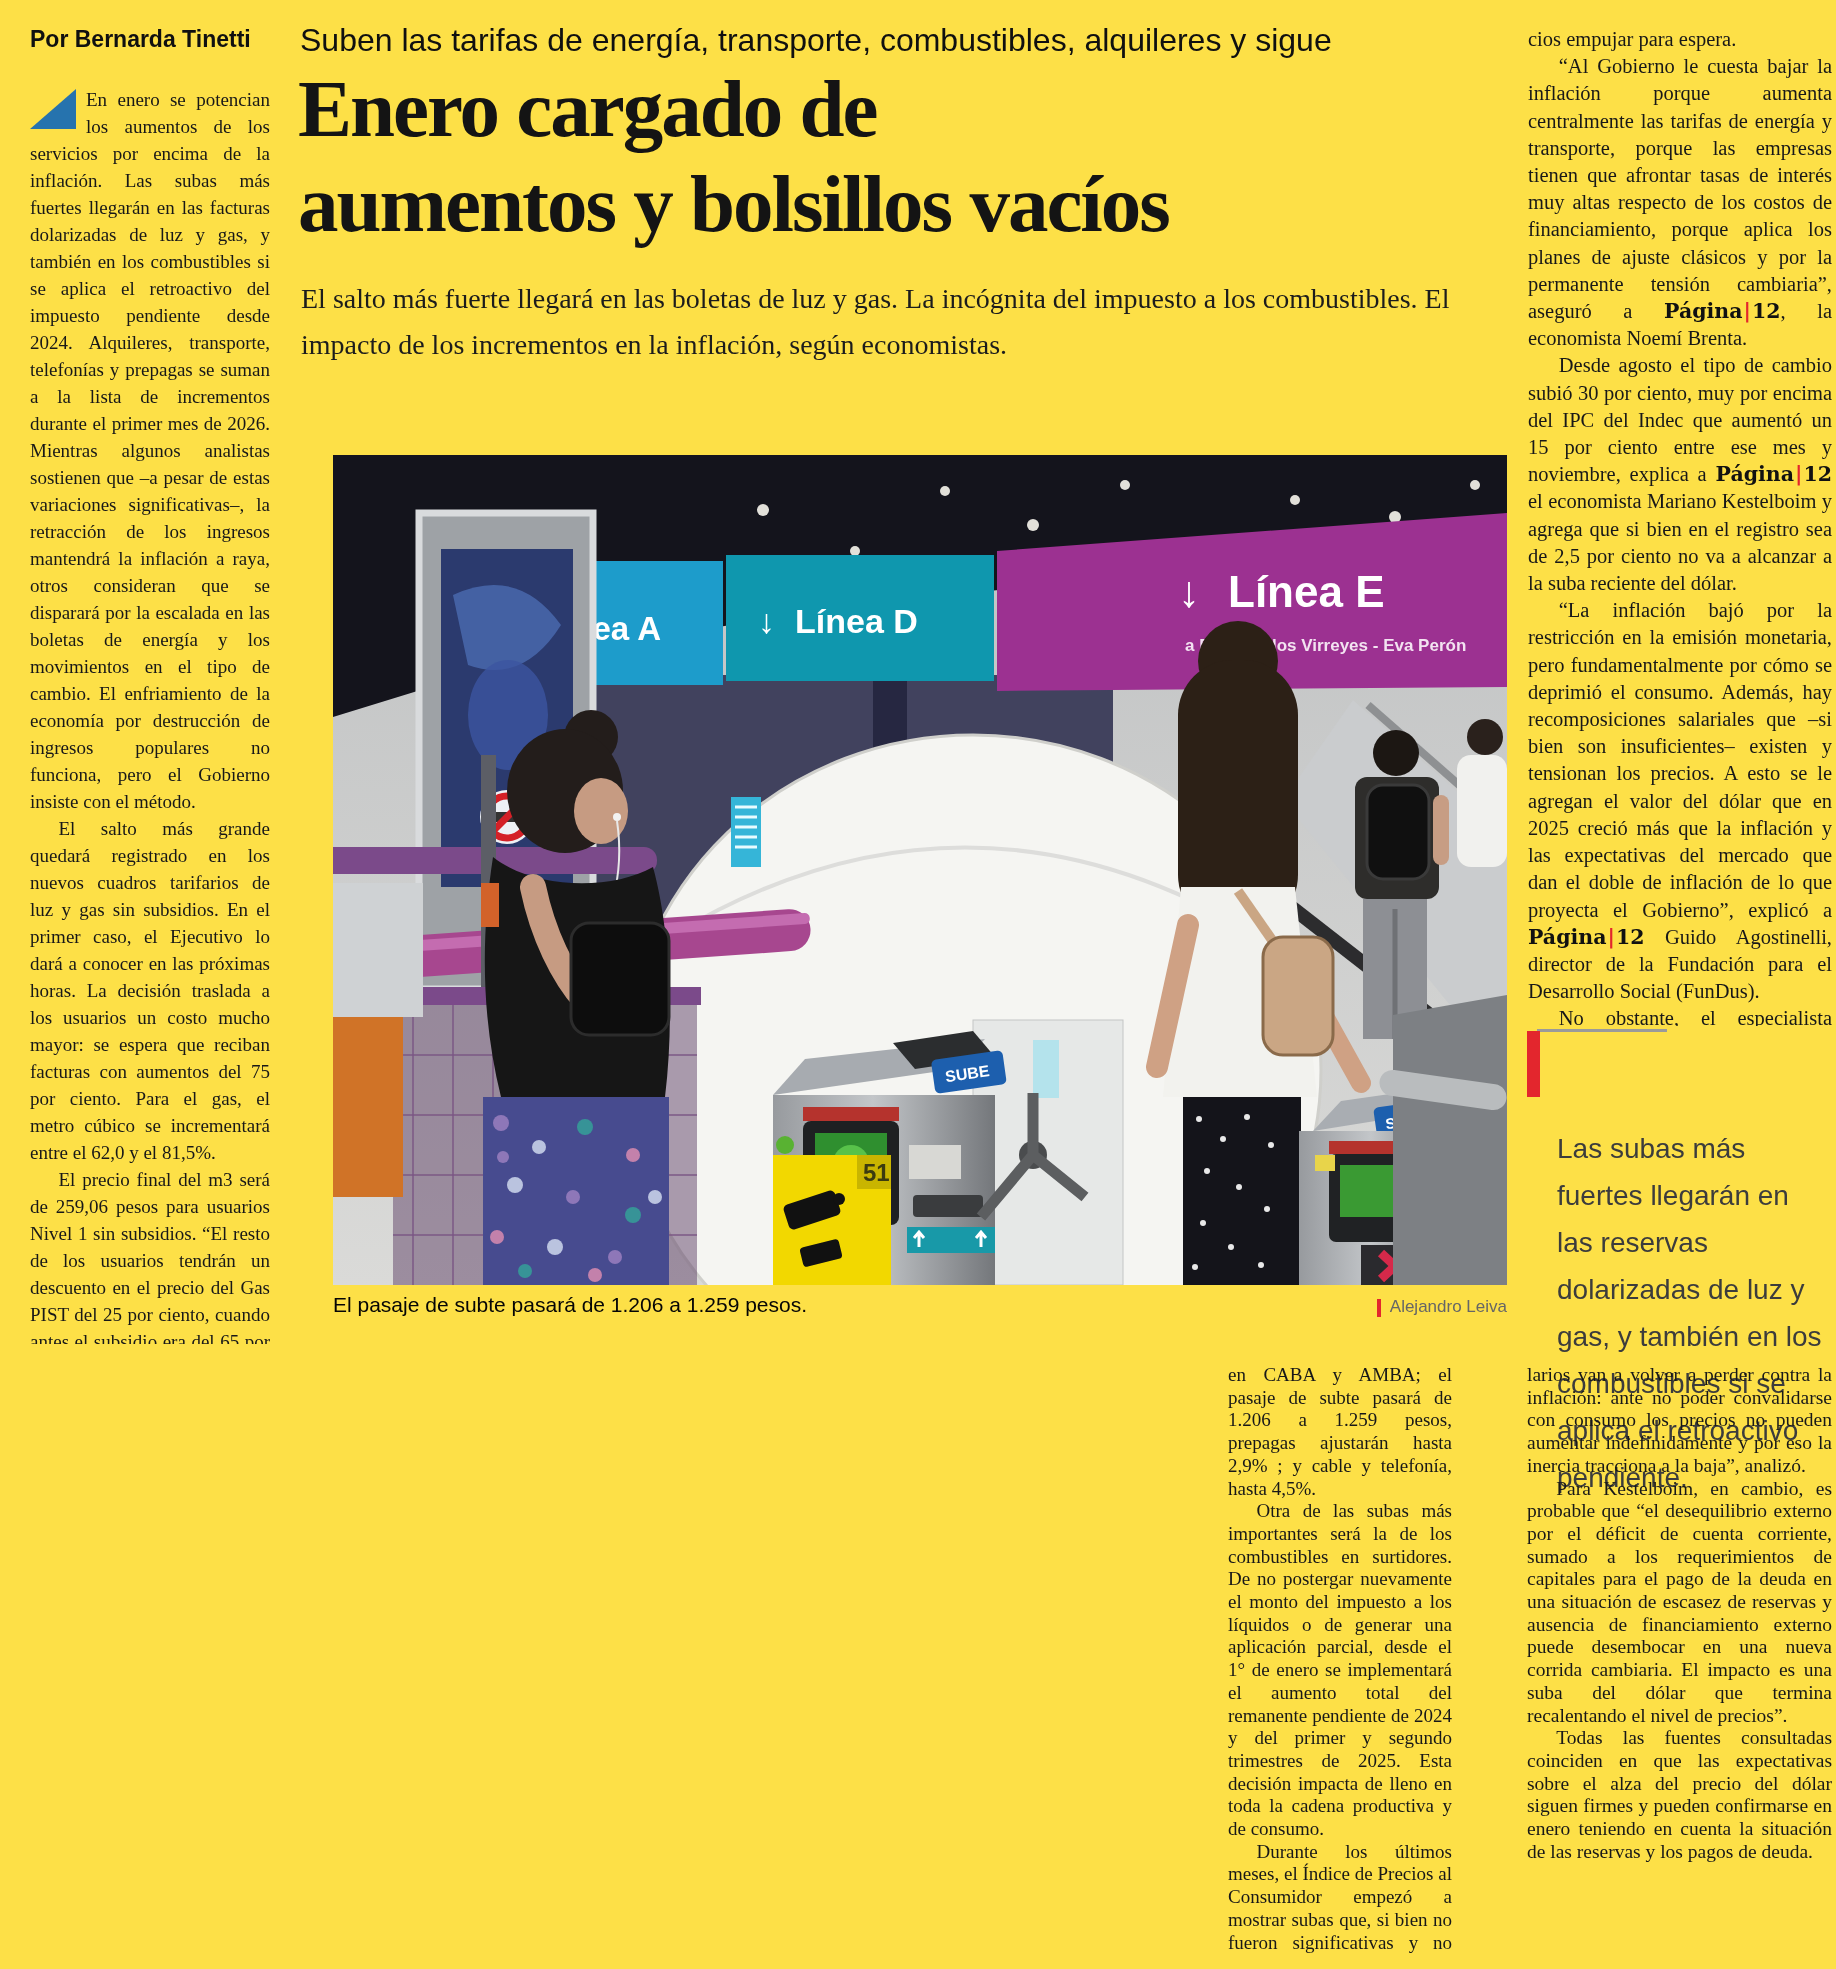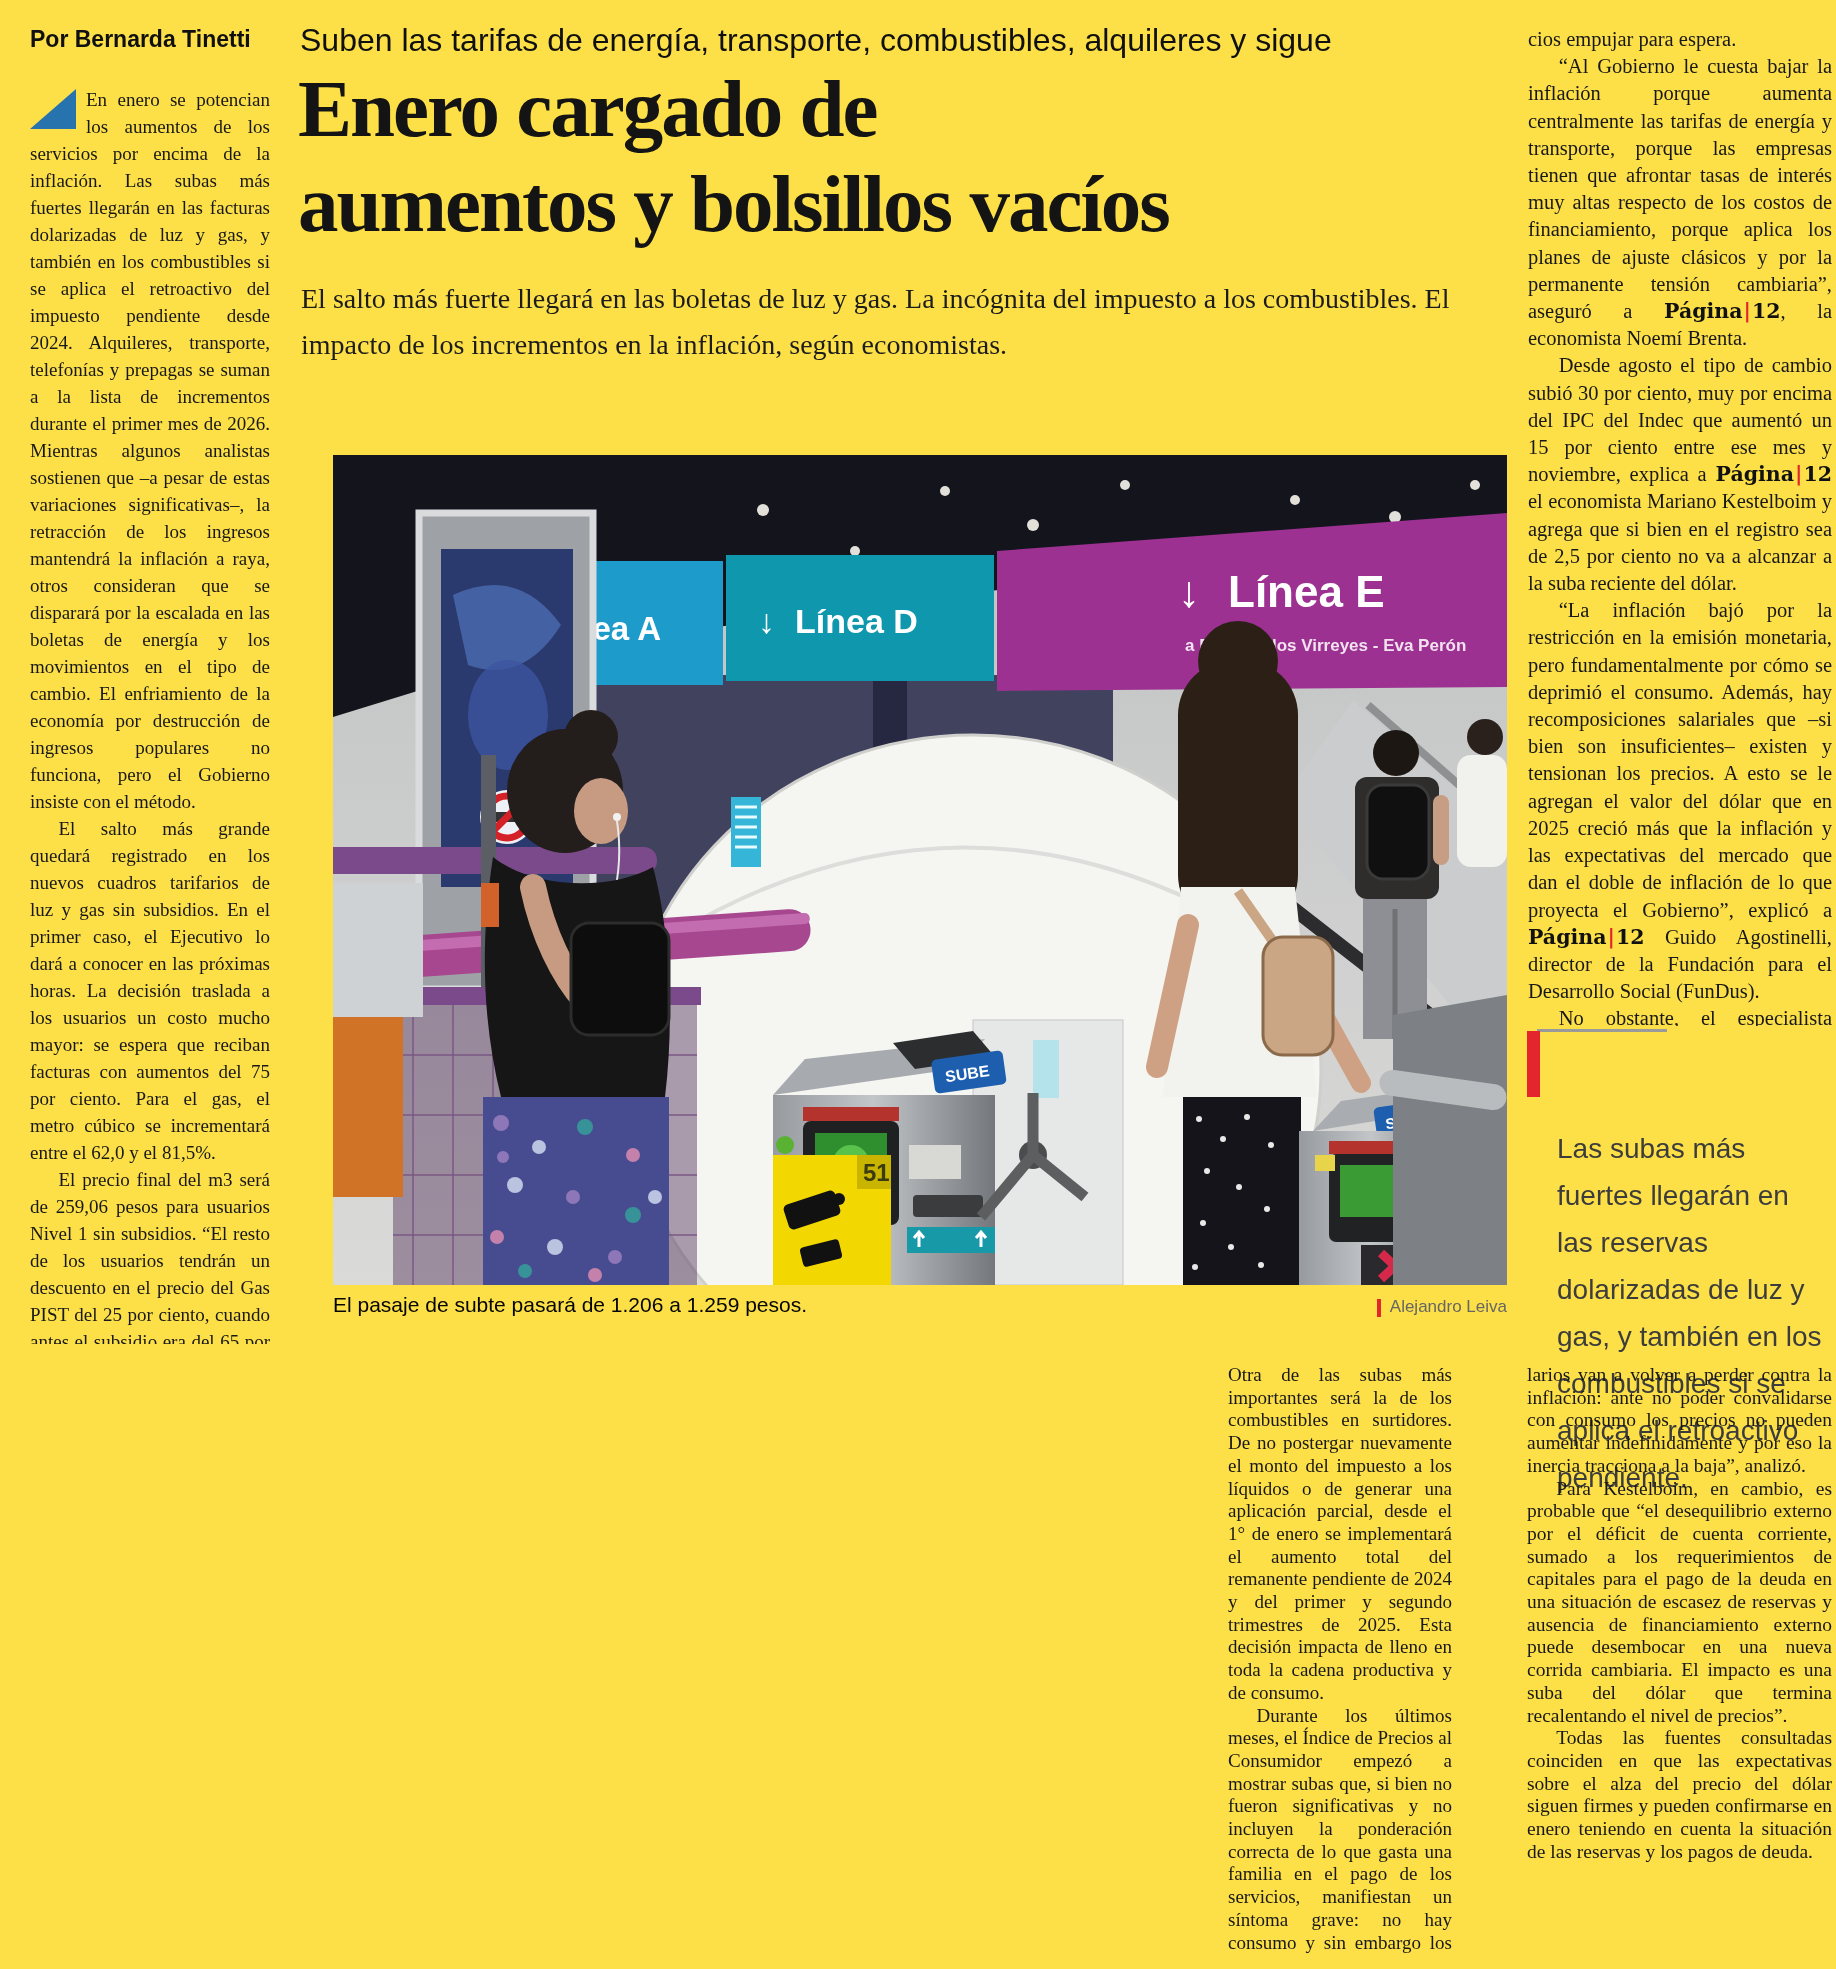--- a/index.html
+++ b/index.html
@@ -314,20 +314,21 @@
       <p>No obstante, el especialista considera que en 2026 la inflación tenderá a la baja por el deterioro pronunciado del poder de compra. “Todo indica que los sa-</p>
     </div>
 
   <div id="pullquote" class="abs">
     <div class="pq-rule"></div>
     <div class="pq-bar"></div>
     <div class="pq-text">Las subas más fuertes llegarán en las reservas dolarizadas de luz y gas, y también en los combustibles si se aplica el retroactivo pendiente.</div>
   </div>
 
   <div id="bottomA" class="abs serifcol rich">
+      <p>en CABA y AMBA; el pasaje de subte pasará de 1.206 a 1.259 pesos, prepagas ajustarán hasta 2,9% ; y cable y telefonía, hasta 4,5%.</p>
       <p>Otra de las subas más importantes será la de los combustibles en surtidores. De no postergar nuevamente el monto del impuesto a los líquidos o de generar una aplicación parcial, desde el 1° de enero se implementará el aumento total del remanente pendiente de 2024 y del primer y segundo trimestres de 2025. Esta decisión impacta de lleno en toda la cadena productiva y de consumo.</p>
       <p>Durante los últimos meses, el Índice de Precios al Consumidor empezó a mostrar subas que, si bien no fueron significativas y no incluyen la ponderación correcta de lo que gasta una familia en el pago de los servicios, manifiestan un síntoma grave: no hay consumo y sin embargo los pre-</p>
     </div>
 
   <div id="bottomB" class="abs serifcol rich">
       <p>larios van a volver a perder contra la inflación: ante no poder convalidarse con consumo los precios no pueden aumentar indefinidamente y por eso la inercia tracciona a la baja”, analizó.</p>
       <p>Para Kestelboim, en cambio, es probable que “el desequilibrio externo por el déficit de cuenta corriente, sumado a los requerimientos de capitales para el pago de la deuda en una situación de escasez de reservas y ausencia de financiamiento externo puede desembocar en una nueva corrida cambiaria. El impacto es una suba del dólar que termina recalentando el nivel de precios”.</p>
       <p>Todas las fuentes consultadas coinciden en que las expectativas sobre el alza del precio del dólar siguen firmes y pueden confirmarse en enero teniendo en cuenta la situación de las reservas y los pagos de deuda.</p>
     </div>
 

